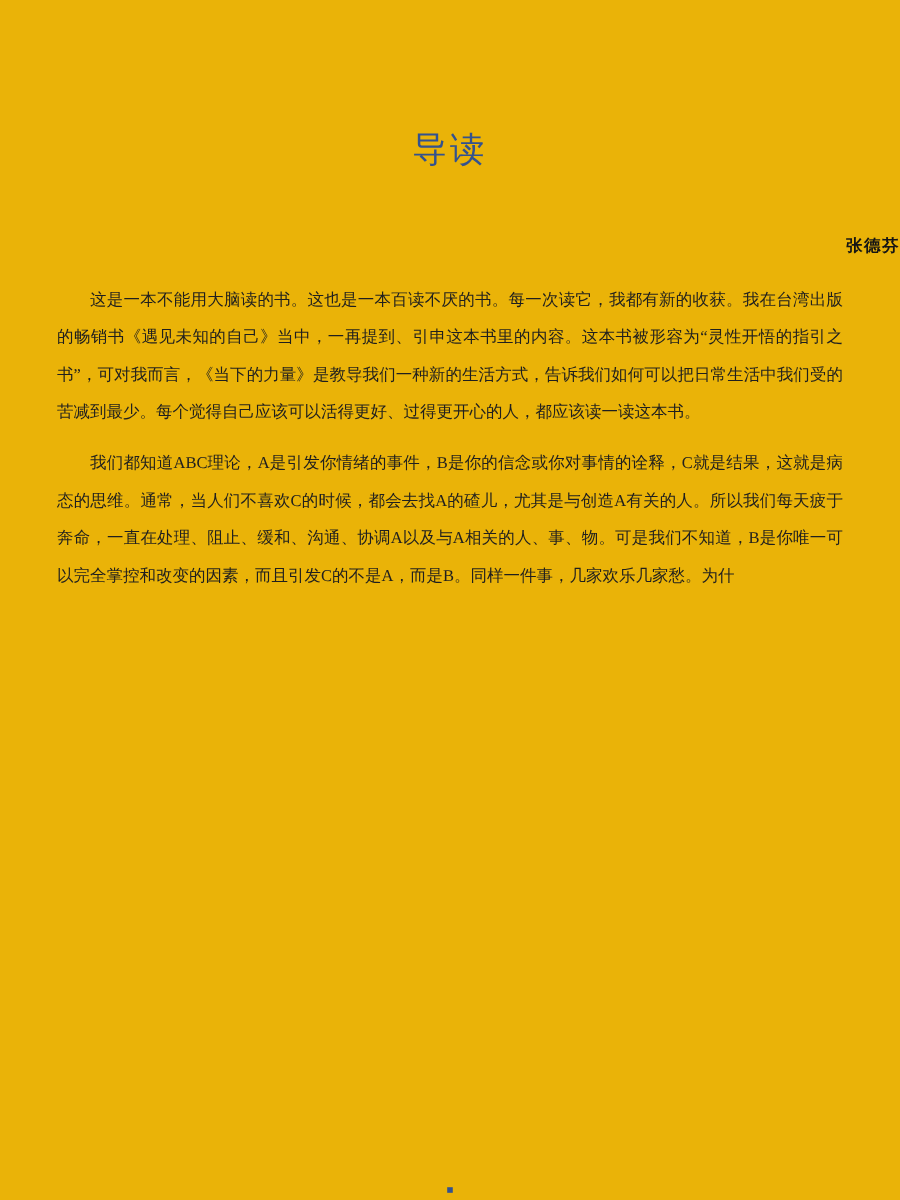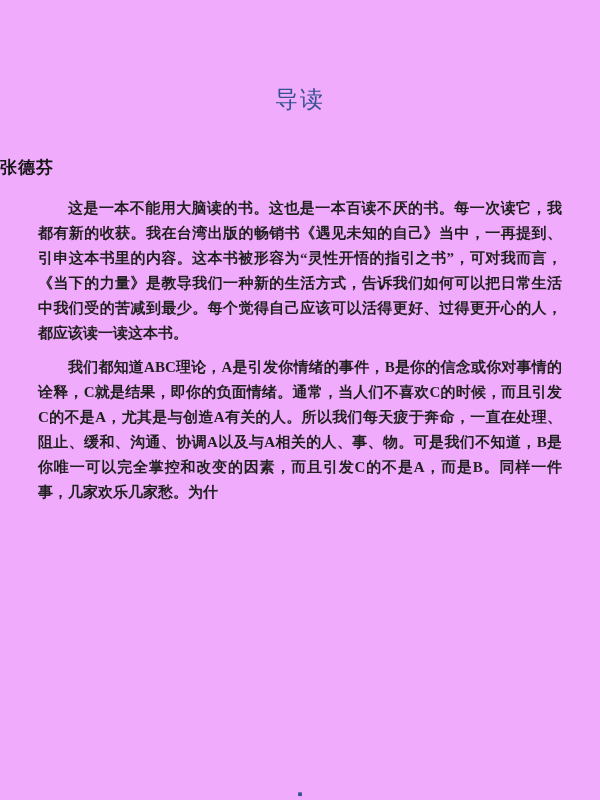--- a/index.html
+++ b/index.html
@@ -5,57 +5,56 @@
   html, body { margin: 0; padding: 0; }
   body {
     font-family: "Liberation Serif", "DejaVu Serif", serif;
     background: #f4f4f4;
   }
   .page {
     position: relative;
     width: 600px;
     height: 800px;
     margin: 0 auto;
-    background: #f0abfc;
+    background: #eab308;
     overflow: hidden;
   }
   .heading {
     margin: 0;
     padding-top: 84px;
     text-align: center;
     color: #33528f;
     font-weight: 400;
   }
   .heading .title,
   .heading .subtitle {
     display: block;
     font-size: 23px;
     line-height: 32px;
     letter-spacing: 2px;
   }
   .author {
     margin-top: 40px;
-    text-align: left;
-    font-size: 17px;
+    text-align: right;
+    font-size: 11px;
     font-weight: 700;
     color: #151515;
     letter-spacing: 1px;
   }
   .body-text {
     margin: 17px 38px 0 38px;
   }
   .body-text p {
     margin: 0 0 9px 0;
-    font-size: 15px;
+    font-size: 11px;
     line-height: 25px;
     text-align: justify;
     text-indent: 2em;
     color: #1f1f1f;
     word-break: break-all;
-    font-weight: bold;
   }
   .page-end-marker {
     position: absolute;
     left: 0;
     right: 0;
     bottom: -2px;
     text-align: center;
     font-size: 15px;
     line-height: 15px;
     color: #33528f;
@@ -67,18 +66,18 @@
 <div class="page">
 
   <h1 class="heading">
     <span class="title">导读</span>
   </h1>
 
   <div class="author">张德芬</div>
 
   <div class="body-text">
     <p>这是一本不能用大脑读的书。这也是一本百读不厌的书。每一次读它，我都有新的收获。我在台湾出版的畅销书《遇见未知的自己》当中，一再提到、引申这本书里的内容。这本书被形容为“灵性开悟的指引之书”，可对我而言，《当下的力量》是教导我们一种新的生活方式，告诉我们如何可以把日常生活中我们受的苦减到最少。每个觉得自己应该可以活得更好、过得更开心的人，都应该读一读这本书。</p>
-    <p>我们都知道ABC理论，A是引发你情绪的事件，B是你的信念或你对事情的诠释，C就是结果，即你的负面情绪。通常，当人们不喜欢C的时候，而且引发C的不是A，尤其是与创造A有关的人。所以我们每天疲于奔命，一直在处理、阻止、缓和、沟通、协调A以及与A相关的人、事、物。可是我们不知道，B是你唯一可以完全掌控和改变的因素，而且引发C的不是A，而是B。同样一件事，几家欢乐几家愁。为什</p>
+    <p>我们都知道ABC理论，A是引发你情绪的事件，B是你的信念或你对事情的诠释，C就是结果，这就是病态的思维。通常，当人们不喜欢C的时候，都会去找A的碴儿，尤其是与创造A有关的人。所以我们每天疲于奔命，一直在处理、阻止、缓和、沟通、协调A以及与A相关的人、事、物。可是我们不知道，B是你唯一可以完全掌控和改变的因素，而且引发C的不是A，而是B。同样一件事，几家欢乐几家愁。为什</p>
   </div>
 
   <div class="page-end-marker">▪</div>
 
 </div>
 
 </body></html>

